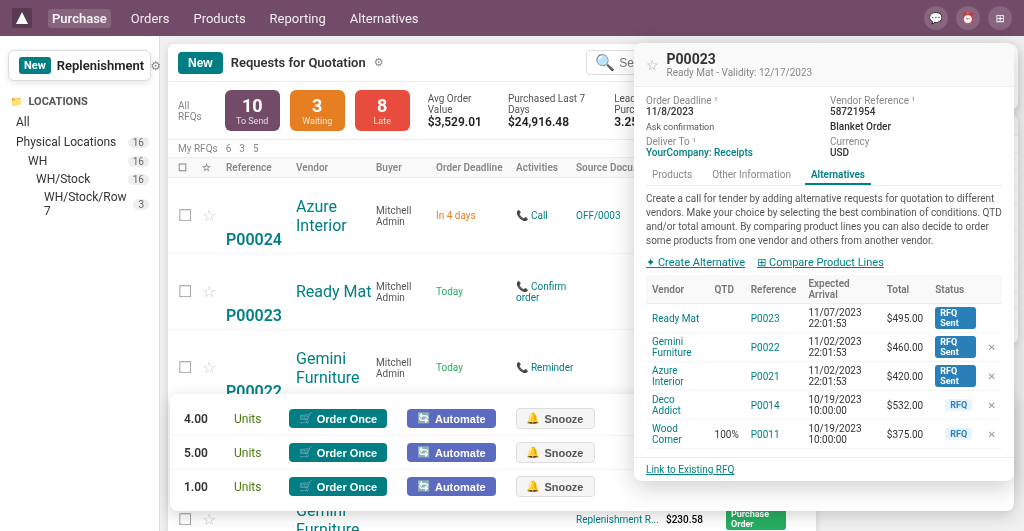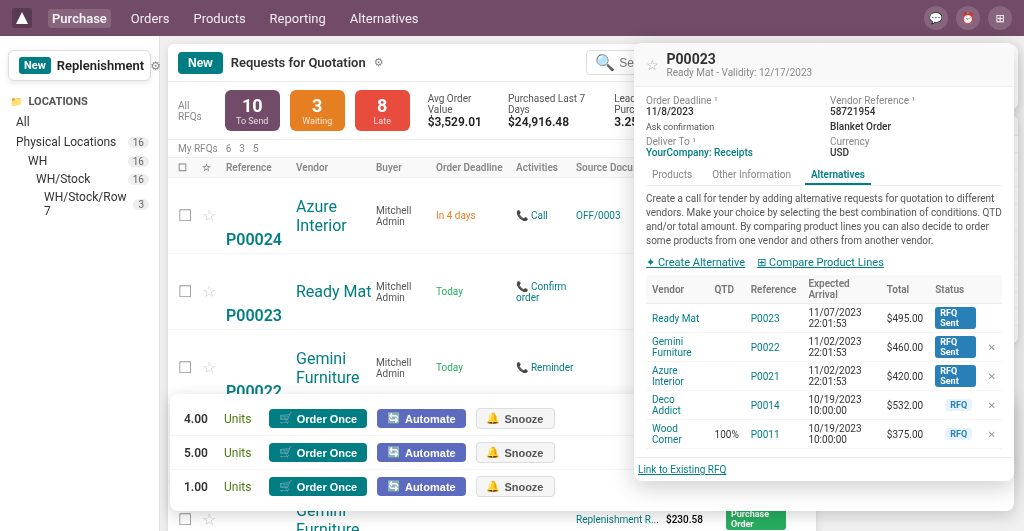--- a/index.html
+++ b/index.html
@@ -319,21 +319,21 @@
       right: 10px;
       background: white;
       border-radius: 8px;
       box-shadow: 0 4px 16px rgba(0,0,0,0.18);
       z-index: 20;
       padding: 8px 0;
     }
     .rep-row {
       display: flex;
       align-items: center;
-      gap: 10px;
+      gap: 20px;
       padding: 6px 14px;
       border-bottom: 1px solid #f5f5f5;
       font-size: 12px;
     }
     .rep-row:last-child { border-bottom: none; }
     .rep-qty { font-weight: 600; color: #333; min-width: 30px; }
     .rep-unit { color: #4d7c0f; min-width: 35px; }
     .rep-btn {
       display: flex;
       align-items: center;
@@ -497,21 +497,21 @@
       border-bottom: 1px solid #f5f5f5;
       color: #333;
     }
     .rfq-alt-table td.link { color: #017E84; cursor: pointer; }
     .rfq-alt-table .x-btn {
       color: #999;
       cursor: pointer;
       font-size: 10px;
     }
     .rfq-detail-footer {
-      padding: 6px 4px;
+      padding: 6px 12px;
       border-top: 1px solid #eee;
       display: flex;
       gap: 8px;
       font-size: 10px;
     }
     .rfq-link { color: #017E84; cursor: pointer; text-decoration: underline; }
   </style>
 </head>
 <body>
 

